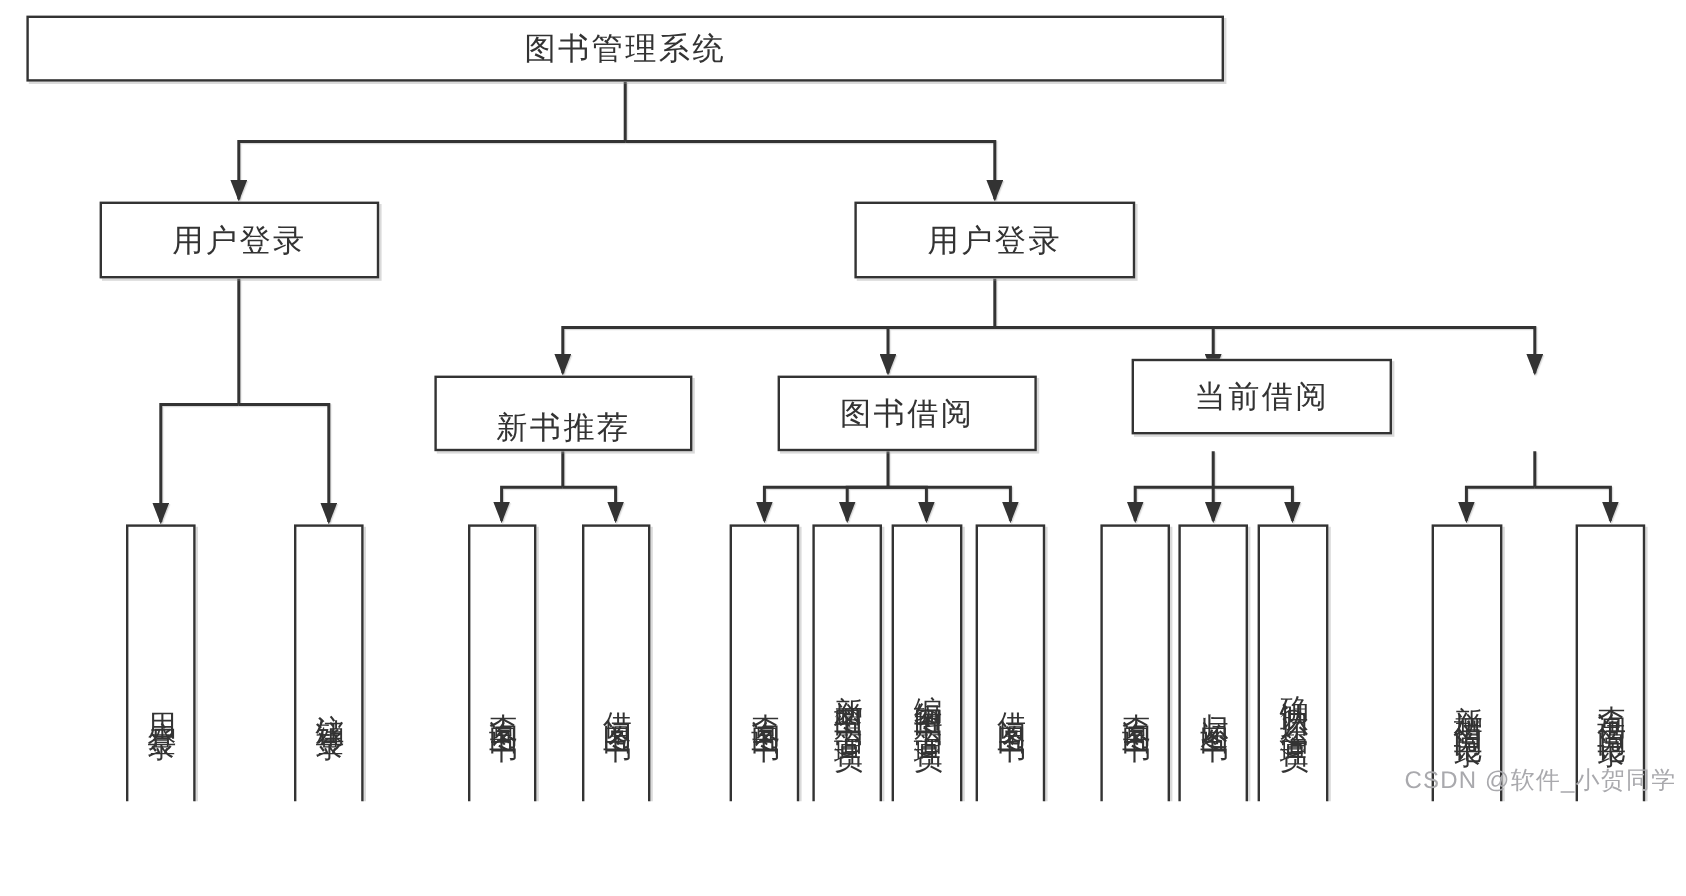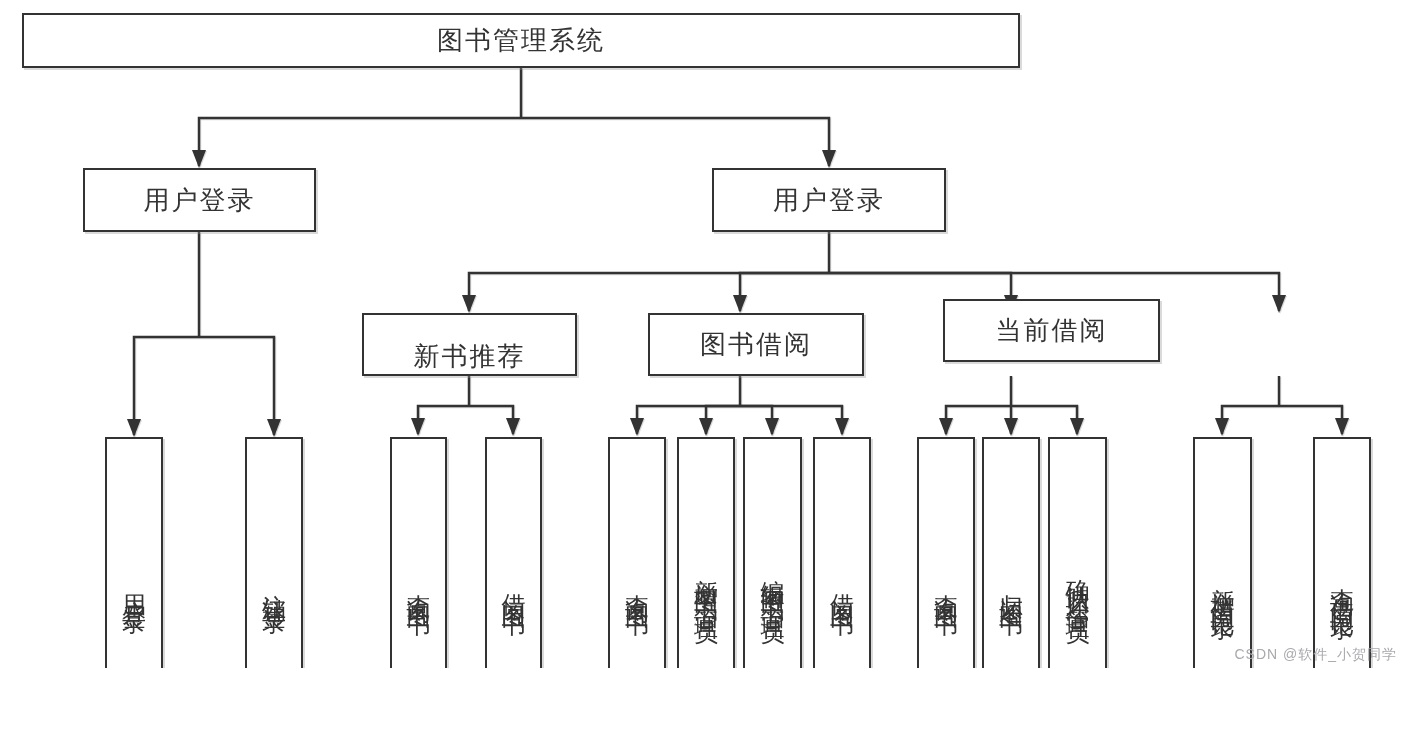--- a/index.html
+++ b/index.html
@@ -61,21 +61,21 @@
   .l-s13 { left: 813px;  width: 58px; }
   .l-s20 { left: 917px;  width: 58px; }
   .l-s21 { left: 982px;  width: 58px; }
   .l-s22 { left: 1048px; width: 59px; }
   .l-s30 { left: 1193px; width: 59px; }
   .l-s31 { left: 1313px; width: 58px; }
   .watermark {
     position: absolute;
     right: 8px;
     bottom: 4px;
-    font-size: 14px;
+    font-size: 20px;
     letter-spacing: 1px;
     color: #a9a9ad;
     white-space: nowrap;
   }
 </style>
 </head>
 <body>
 
 <div class="canvas">
 

